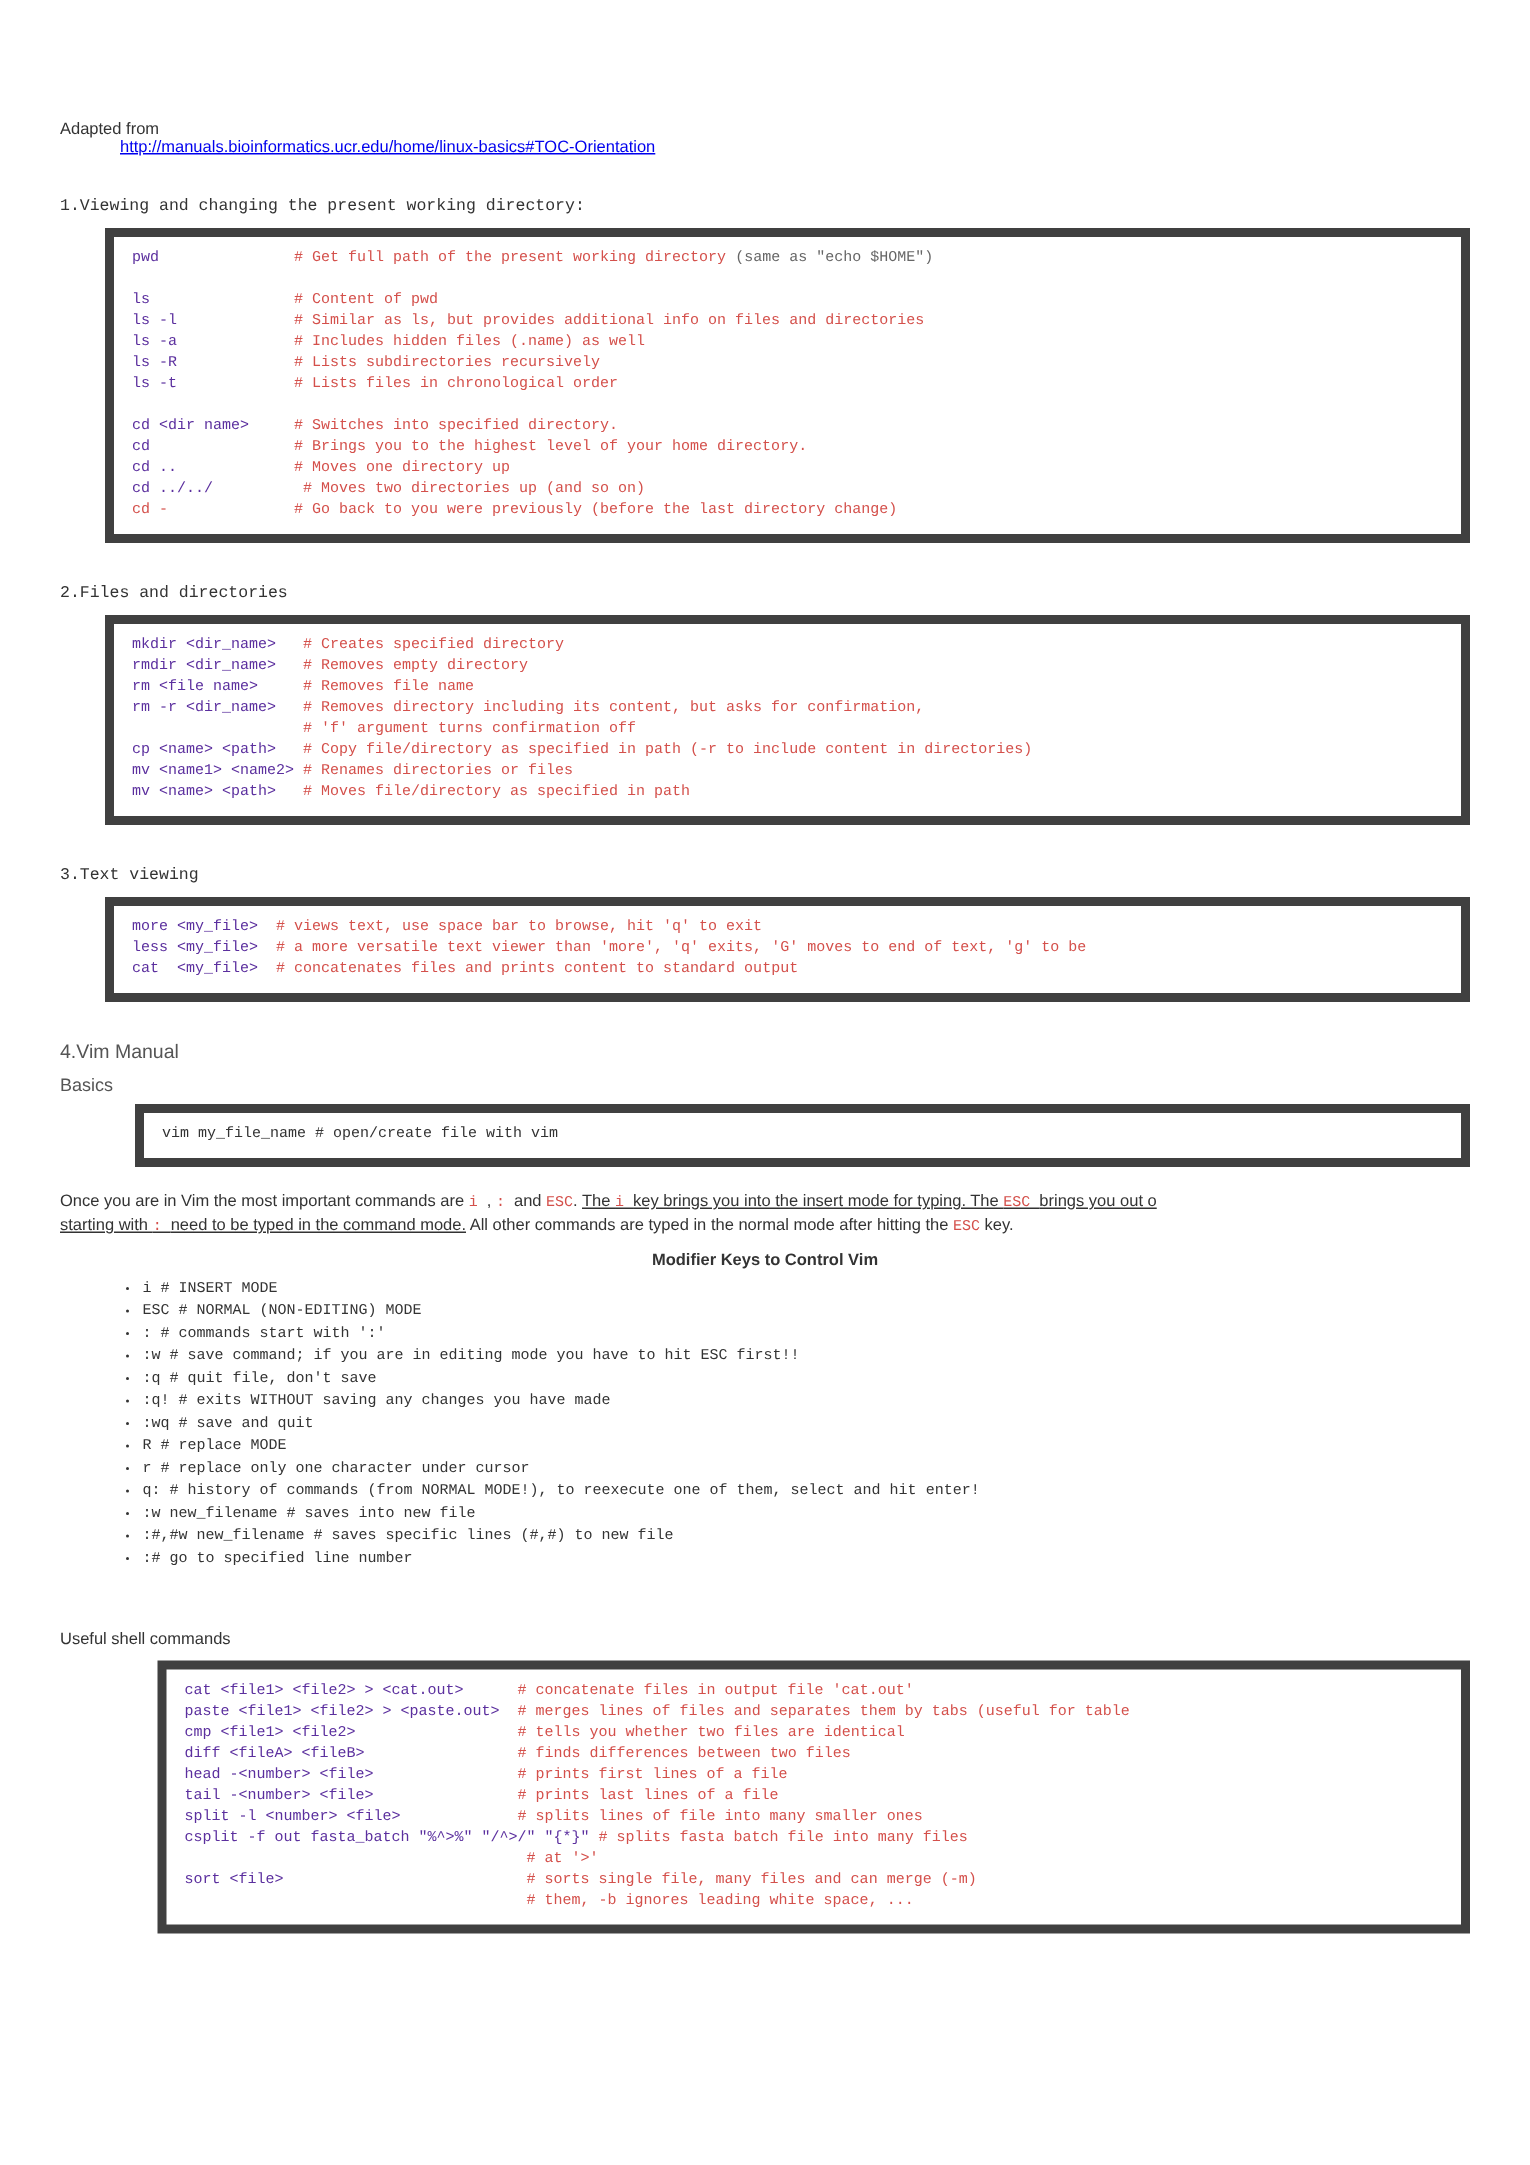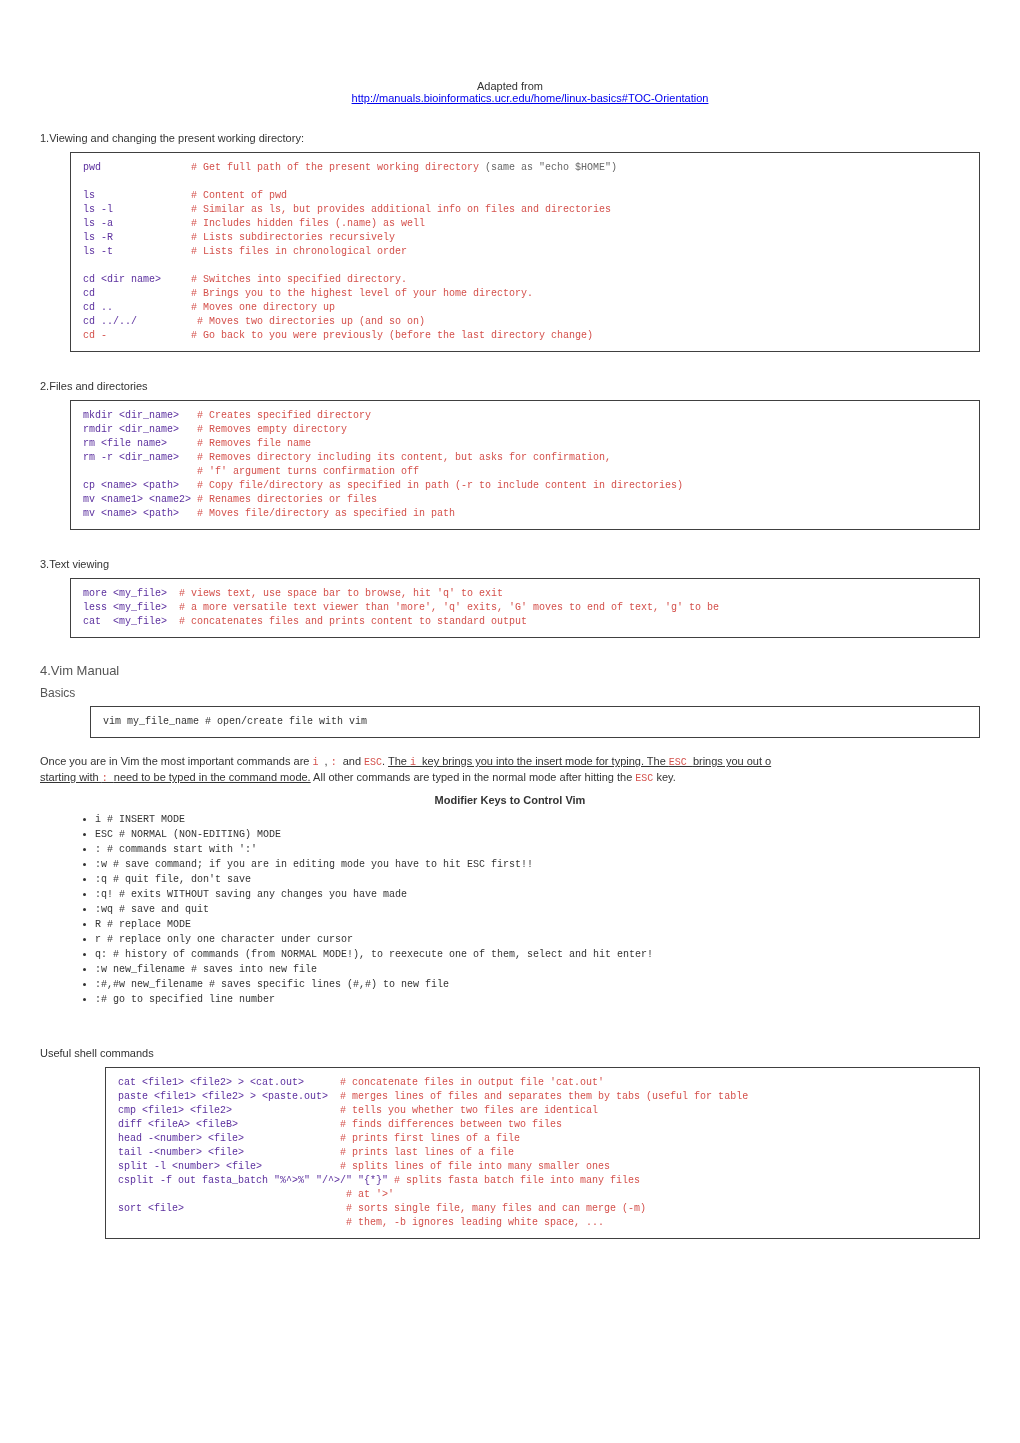--- a/index.html
+++ b/index.html
@@ -4,30 +4,31 @@
   <style>
     * { box-sizing: border-box; margin: 0; padding: 0; }
     body {
       font-family: Arial, sans-serif;
       font-size: 11px;
       color: #333;
       background: #fff;
       padding: 80px 40px 40px 40px;
       width: 1020px;
     }
-    .intro { margin-bottom: 20px; text-align: center; }
+    .intro { margin-bottom: 20px; }
     .intro a { color: #0000EE; text-decoration: underline; padding-left: 40px; }
     .section-title {
       font-size: 11px;
       margin: 28px 0 8px 0;
       color: #333;
+      font-family: Liberation Mono, monospace;
     }
     .code-block {
       background: #fff;
-      border: 1px solid #404040;
+      border: 6px solid #404040;
       font-family: "Courier New", monospace;
       font-size: 10px;
       padding: 8px 12px;
       margin: 4px 0 16px 30px;
       white-space: pre;
       overflow-x: hidden;
       line-height: 1.4;
     }
     .cmd { color: #5B2F9E; }
     .comment { color: #666; }

